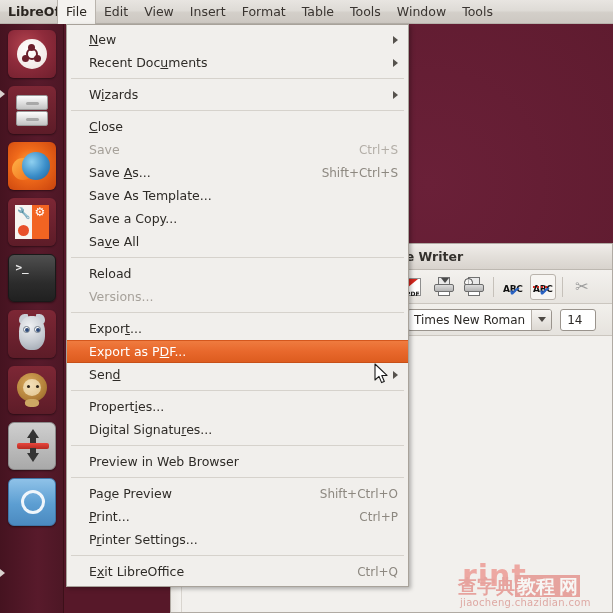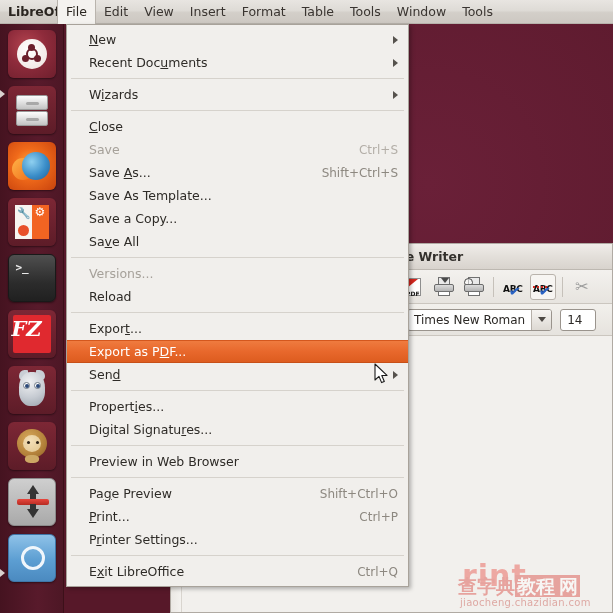--- a/index.html
+++ b/index.html
@@ -742,24 +742,20 @@
         <span class="q q4"></span>
       <span class="wrench">🔧</span>
       <span class="gear">⚙</span>
       <span class="pac"></span>
     </div>
 
     <div class="launcher-icon li-term">
       <span class="prompt">&gt;_</span>
     </div>
 
-    <div class="launcher-icon li-filezilla">
-      <span class="stamp"></span>
-      <span class="fz">FZ</span>
-    </div>
 
     <div class="launcher-icon li-owl">
       <span class="ear-l"></span>
         <span class="ear-r"></span>
       <span class="body"></span>
       <span class="eye e1">
           <span class="p"></span>
         </span>
       <span class="eye e2">
           <span class="p"></span>
@@ -834,25 +830,25 @@
       <div class="mi">
         <span class="label">Save As Template...</span>
       </div>
       <div class="mi">
         <span class="label">Save a Copy...</span>
       </div>
       <div class="mi">
         <span class="label">Sa<u>v</u>e All</span>
       </div>
       <div class="sep"></div>
+      <div class="mi">
+        <span class="label">Reload</span>
+      </div>
       <div class="mi disabled">
         <span class="label">Versions...</span>
-      </div>
-      <div class="mi">
-        <span class="label">Reload</span>
       </div>
       <div class="sep"></div>
       <div class="mi">
         <span class="label">Expor<u>t</u>...</span>
       </div>
       <div class="mi highlight">
         <span class="label">Export as P<u>D</u>F...</span>
       </div>
       <div class="mi">
         <span class="label">Sen<u>d</u></span>

